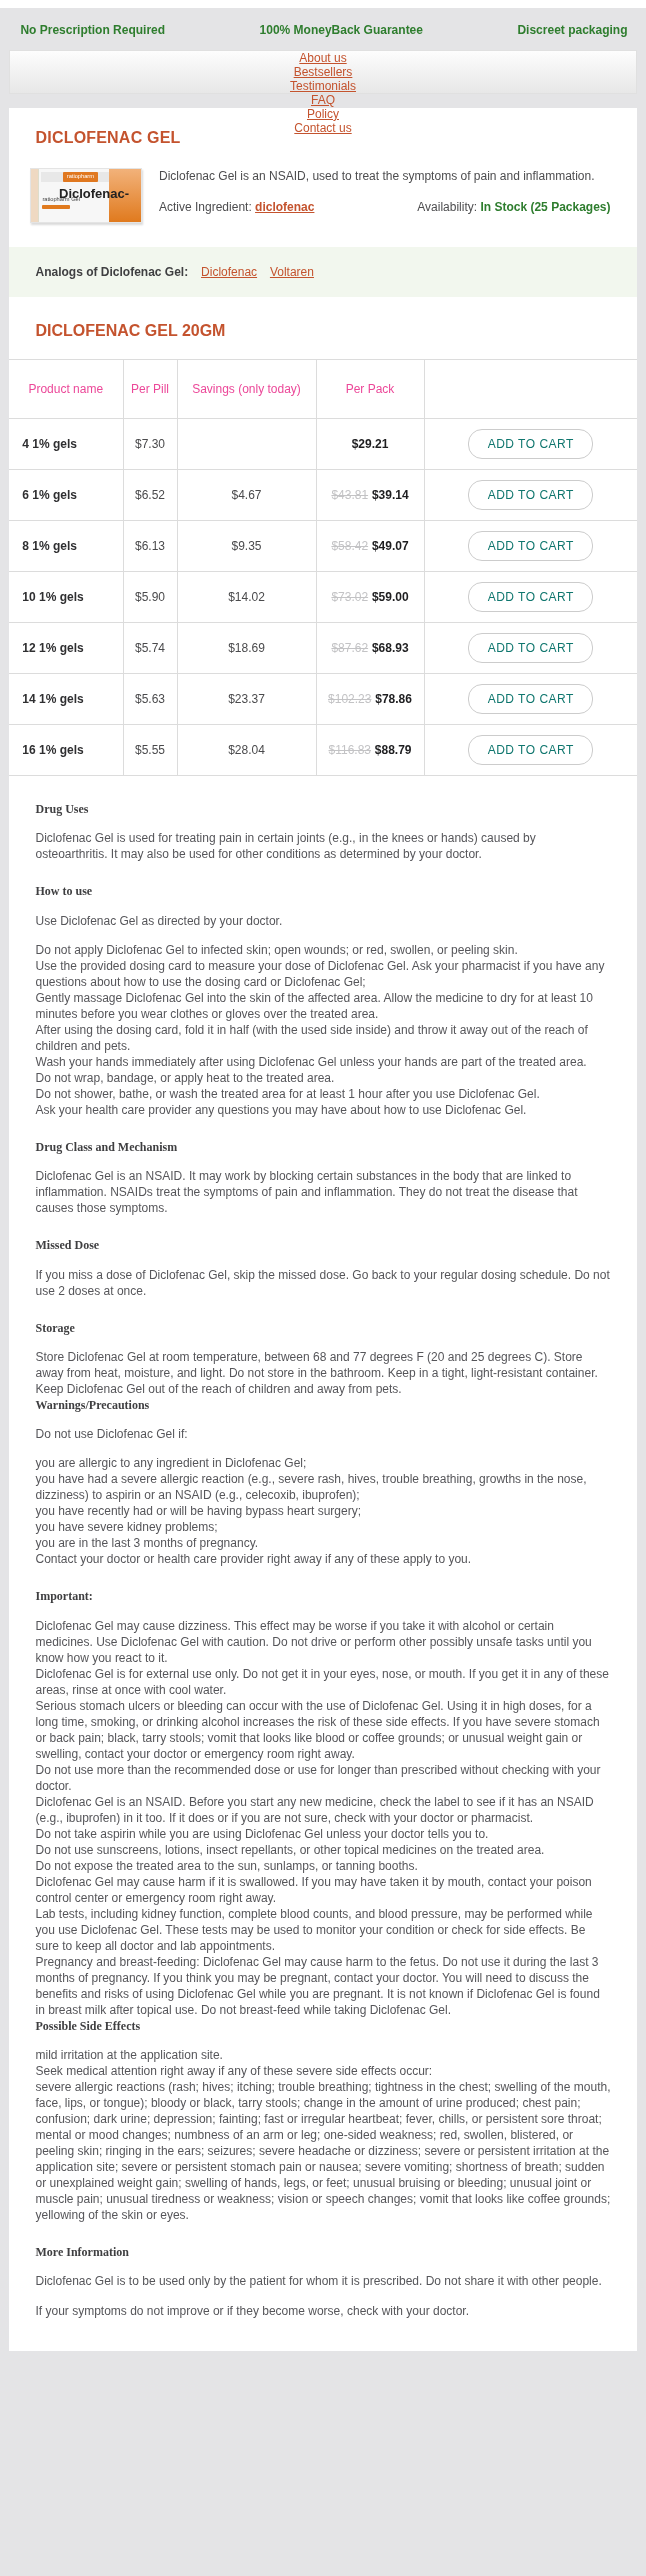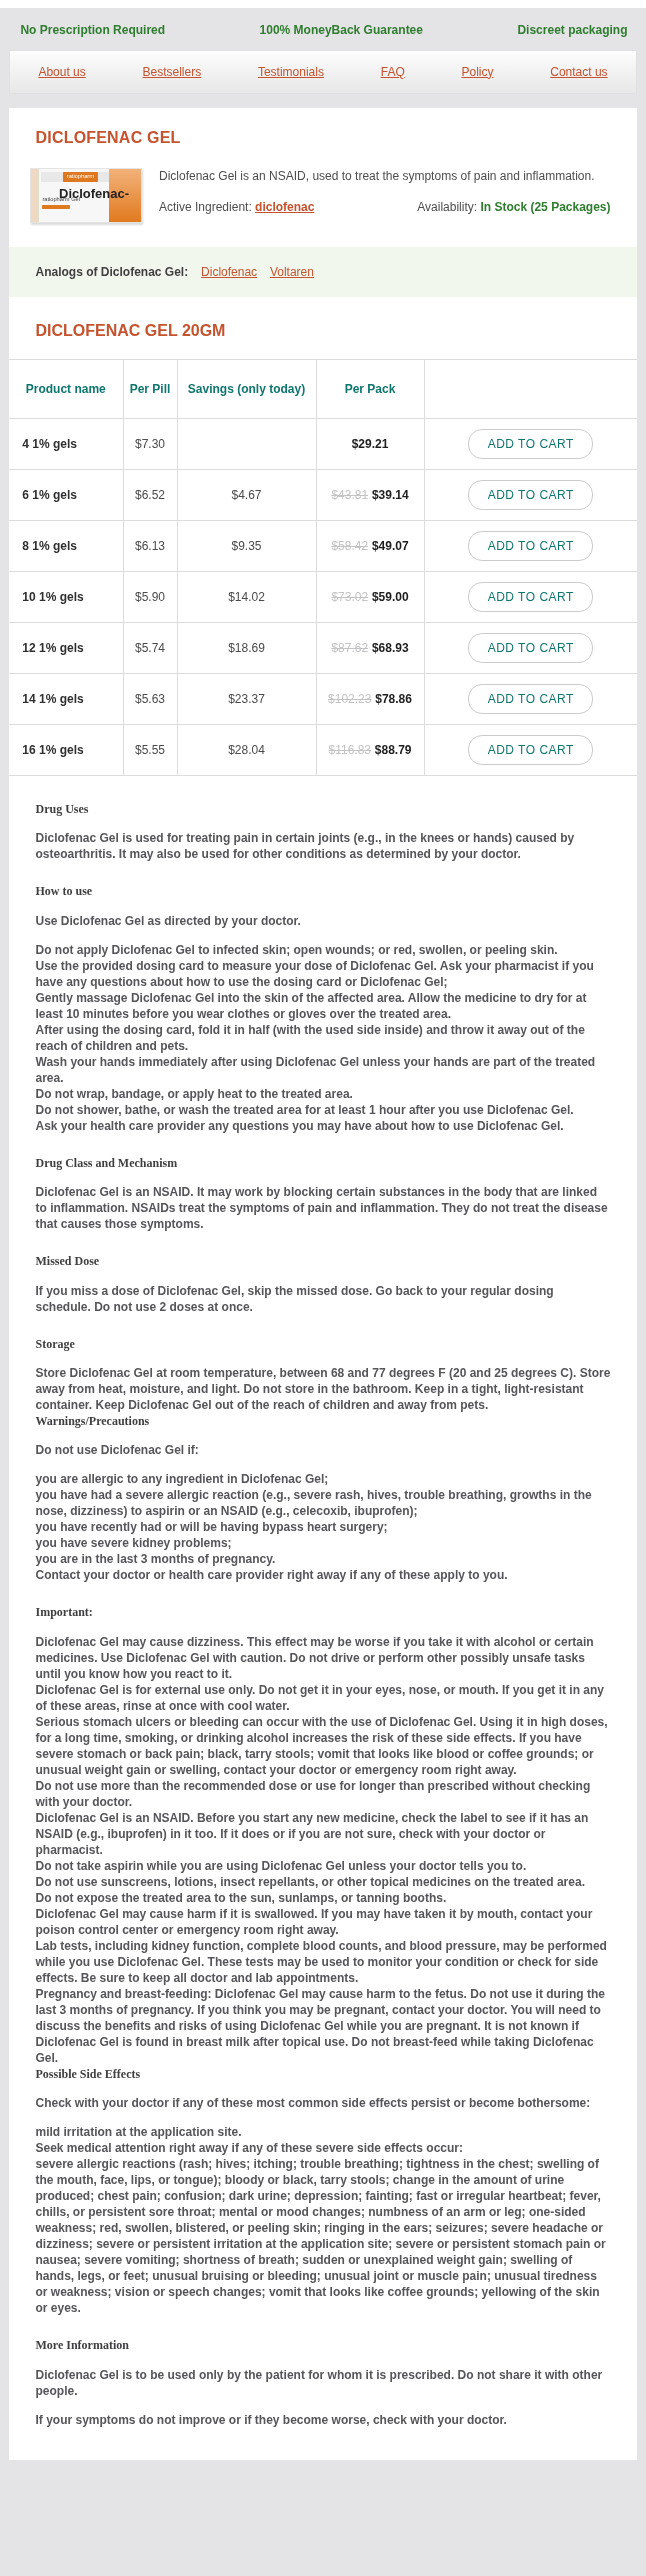--- a/index.html
+++ b/index.html
@@ -5,21 +5,21 @@
   * { margin:0; padding:0; box-sizing:border-box; }
   html,body { background:#e4e4e6; font-family:"Liberation Sans","DejaVu Sans",sans-serif; }
   body { width:646px; margin:0 auto; }
   .top-strip { height:7.6px; background:#ffffff; }
   .col { width:628px; margin:0 auto; }
 
   .topbar { display:flex; align-items:center; justify-content:space-between; padding:15px 9.5px 13.3px 11.4px; }
   .topbar span { color:#2e7d2e; font-weight:bold; font-size:12px; }
 
   .nav { display:flex; align-items:center; justify-content:space-around; height:44px;
-         background:linear-gradient(#fdfdfd,#e7e7e7); border:0.9px solid #e0e0e0; }
+         background:linear-gradient(#fdfdfd,#e7e7e7); border:0.9px solid #e0e0e0;flex-direction:column; }
   .nav a { color:#c4532e; font-size:12px; text-decoration:underline; cursor:pointer; }
 
   .content { background:#ffffff; margin-top:14px; padding:17px 0 32px 0; }
 
   h1.product-title { color:#c4532e; font-size:16px; letter-spacing:0.2px; padding:3.8px 26.5px 13.3px 26.5px; }
 
   .product-row { display:flex; gap:17px; padding:7.6px 26.5px 15px 21px; }
   .box-img { width:112px; height:55px; position:relative; background:#f7f7f7; border:0.9px solid #e4e4e4;
              box-shadow:0.9px 1.9px 1.9px rgba(0,0,0,0.15); flex:0 0 auto; overflow:hidden; }
   .box-img .band { position:absolute; top:3.8px; left:9.5px; right:3.8px; height:9.5px; background:#e8e8e8; }
@@ -40,37 +40,37 @@
   .stock { color:#2e7d2e; font-weight:bold; }
 
   .analogs { background:#f2f7ee; margin-top:9.5px; padding:18px 26.5px; font-size:12px; }
   .analogs b { color:#3f3f41; }
   .analogs a { color:#c4532e; text-decoration:underline; margin-left:9.5px; cursor:pointer; }
 
   h2.pack-title { color:#c4532e; font-size:16px; padding:25px 26.5px 19px 26.5px; }
 
   table.price-table { width:100%; border-collapse:collapse; font-size:12px; color:#4a4a4c; }
   .price-table th, .price-table td { border:0.9px solid #dcdcdc; text-align:center; vertical-align:middle; }
-  .price-table th { font-weight:bold; color:#0f766e; height:59px; }
+  .price-table th { font-weight:normal; color:#ec4899; height:59px; }
   .price-table td { height:51px; }
   .price-table th:first-child, .price-table td:first-child { border-left:none; }
   .price-table th:last-child, .price-table td:last-child { border-right:none; }
   .price-table td.name-cell { text-align:left; padding-left:13.3px; font-weight:bold; color:#2f2f31; }
   .col-name { width:114px; } .col-pill { width:54px; } .col-save { width:139px; } .col-pack { width:108px; }
   .old-price { color:#c3c3c5; text-decoration:line-through; margin-right:3.8px; }
   .new-price { font-weight:bold; color:#1e1e20; }
   .cart-btn { display:inline-block; background:#ffffff; border:0.9px solid #cccccc; border-radius:14px;
               color:#0f766e; font-size:12px; letter-spacing:0.5px; padding:6.6px 0; width:125px;
               cursor:pointer; font-family:inherit; }
 
   .sections { padding:25px 26.5px 0 26.5px; font-size:12px; color:#56565a; line-height:16px; }
   .section h3 { color:#3f3f41; font-size:12px; margin:21px 0 13.3px 0;font-family:Liberation Serif, serif; }
   .section:first-child h3 { margin-top:0; }
   .section.tight h3 { margin-top:0; }
-  .section p { margin:0 0 13.3px 0; white-space:pre-line;font-weight:bold; }
+  .section p { margin:0 0 13.3px 0; white-space:pre-line; }
   .section p:last-child { margin-bottom:0; }
 </style>
 </head>
 <body>
 
 <div class="top-strip"></div>
 
 <div class="col">
   <div class="topbar">
     <span>No Prescription Required</span>
@@ -234,21 +234,20 @@
 Diclofenac Gel is an NSAID. Before you start any new medicine, check the label to see if it has an NSAID (e.g., ibuprofen) in it too. If it does or if you are not sure, check with your doctor or pharmacist.
 Do not take aspirin while you are using Diclofenac Gel unless your doctor tells you to.
 Do not use sunscreens, lotions, insect repellants, or other topical medicines on the treated area.
 Do not expose the treated area to the sun, sunlamps, or tanning booths.
 Diclofenac Gel may cause harm if it is swallowed. If you may have taken it by mouth, contact your poison control center or emergency room right away.
 Lab tests, including kidney function, complete blood counts, and blood pressure, may be performed while you use Diclofenac Gel. These tests may be used to monitor your condition or check for side effects. Be sure to keep all doctor and lab appointments.
 Pregnancy and breast-feeding: Diclofenac Gel may cause harm to the fetus. Do not use it during the last 3 months of pregnancy. If you think you may be pregnant, contact your doctor. You will need to discuss the benefits and risks of using Diclofenac Gel while you are pregnant. It is not known if Diclofenac Gel is found in breast milk after topical use. Do not breast-feed while taking Diclofenac Gel.</p>
         </div>
         <div class="section tight">
           <h3>Possible Side Effects</h3>
-          <p>Check with your doctor if any of these most common side effects persist or become bothersome:</p>
           <p>mild irritation at the application site.
 Seek medical attention right away if any of these severe side effects occur:
 severe allergic reactions (rash; hives; itching; trouble breathing; tightness in the chest; swelling of the mouth, face, lips, or tongue); bloody or black, tarry stools; change in the amount of urine produced; chest pain; confusion; dark urine; depression; fainting; fast or irregular heartbeat; fever, chills, or persistent sore throat; mental or mood changes; numbness of an arm or leg; one-sided weakness; red, swollen, blistered, or peeling skin; ringing in the ears; seizures; severe headache or dizziness; severe or persistent irritation at the application site; severe or persistent stomach pain or nausea; severe vomiting; shortness of breath; sudden or unexplained weight gain; swelling of hands, legs, or feet; unusual bruising or bleeding; unusual joint or muscle pain; unusual tiredness or weakness; vision or speech changes; vomit that looks like coffee grounds; yellowing of the skin or eyes.</p>
         </div>
         <div class="section">
           <h3>More Information</h3>
           <p>Diclofenac Gel is to be used only by the patient for whom it is prescribed. Do not share it with other people.</p>
           <p>If your symptoms do not improve or if they become worse, check with your doctor.</p>
         </div>
       </div>

